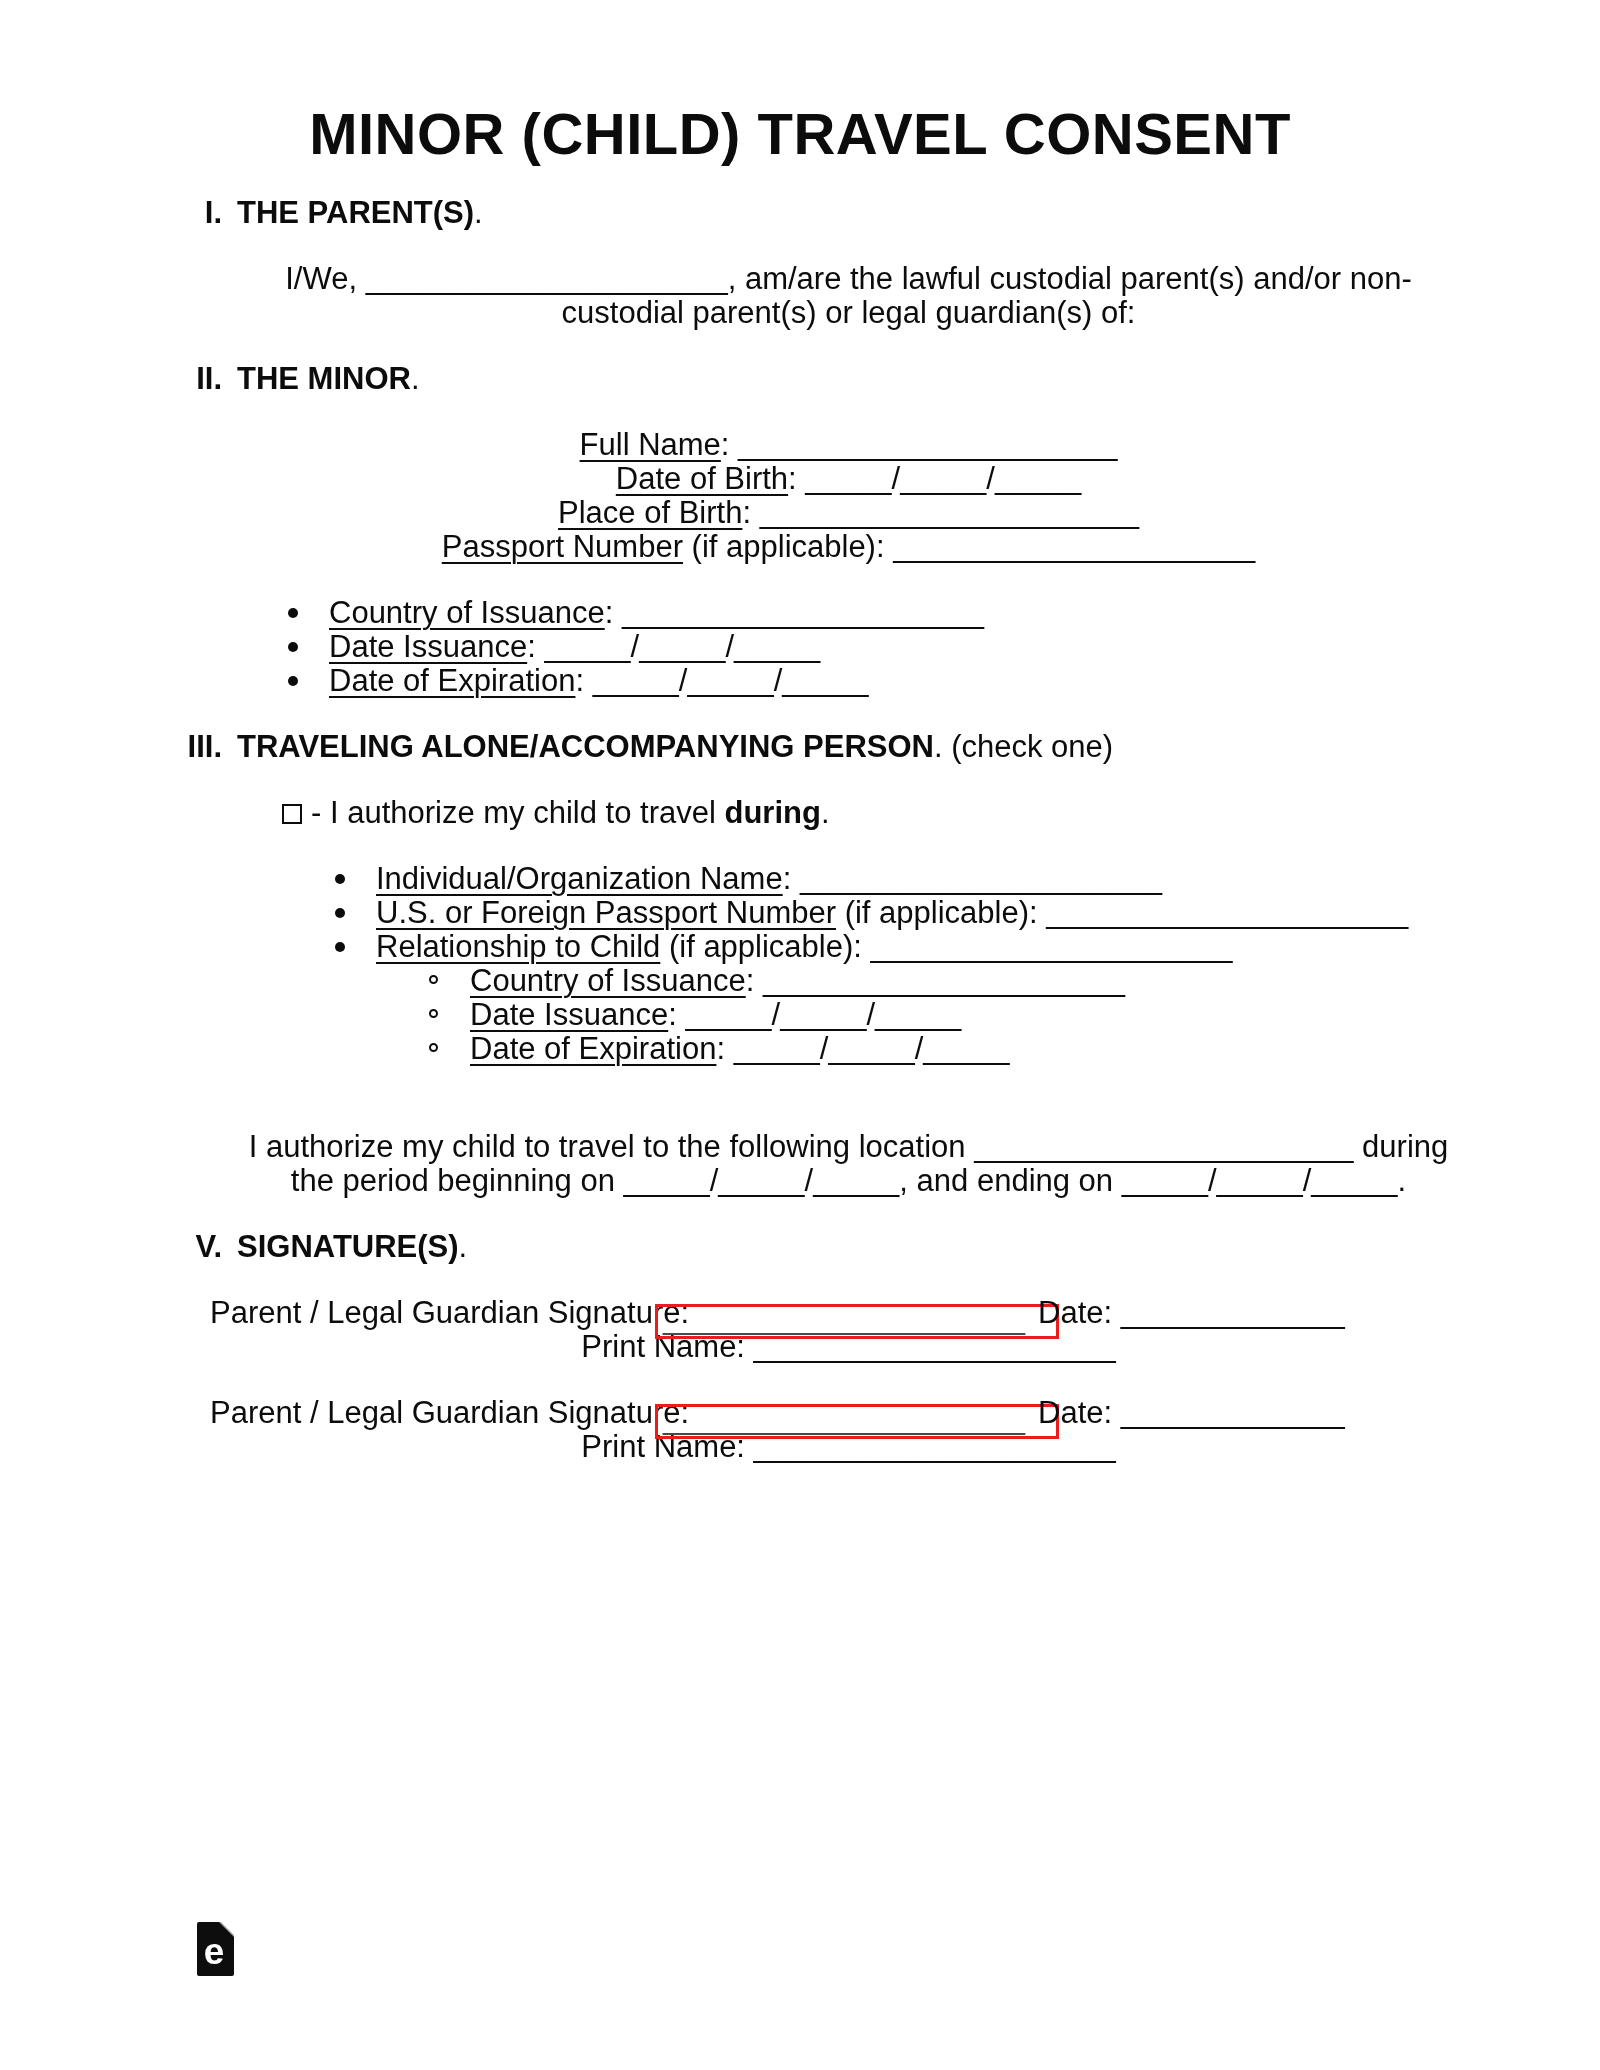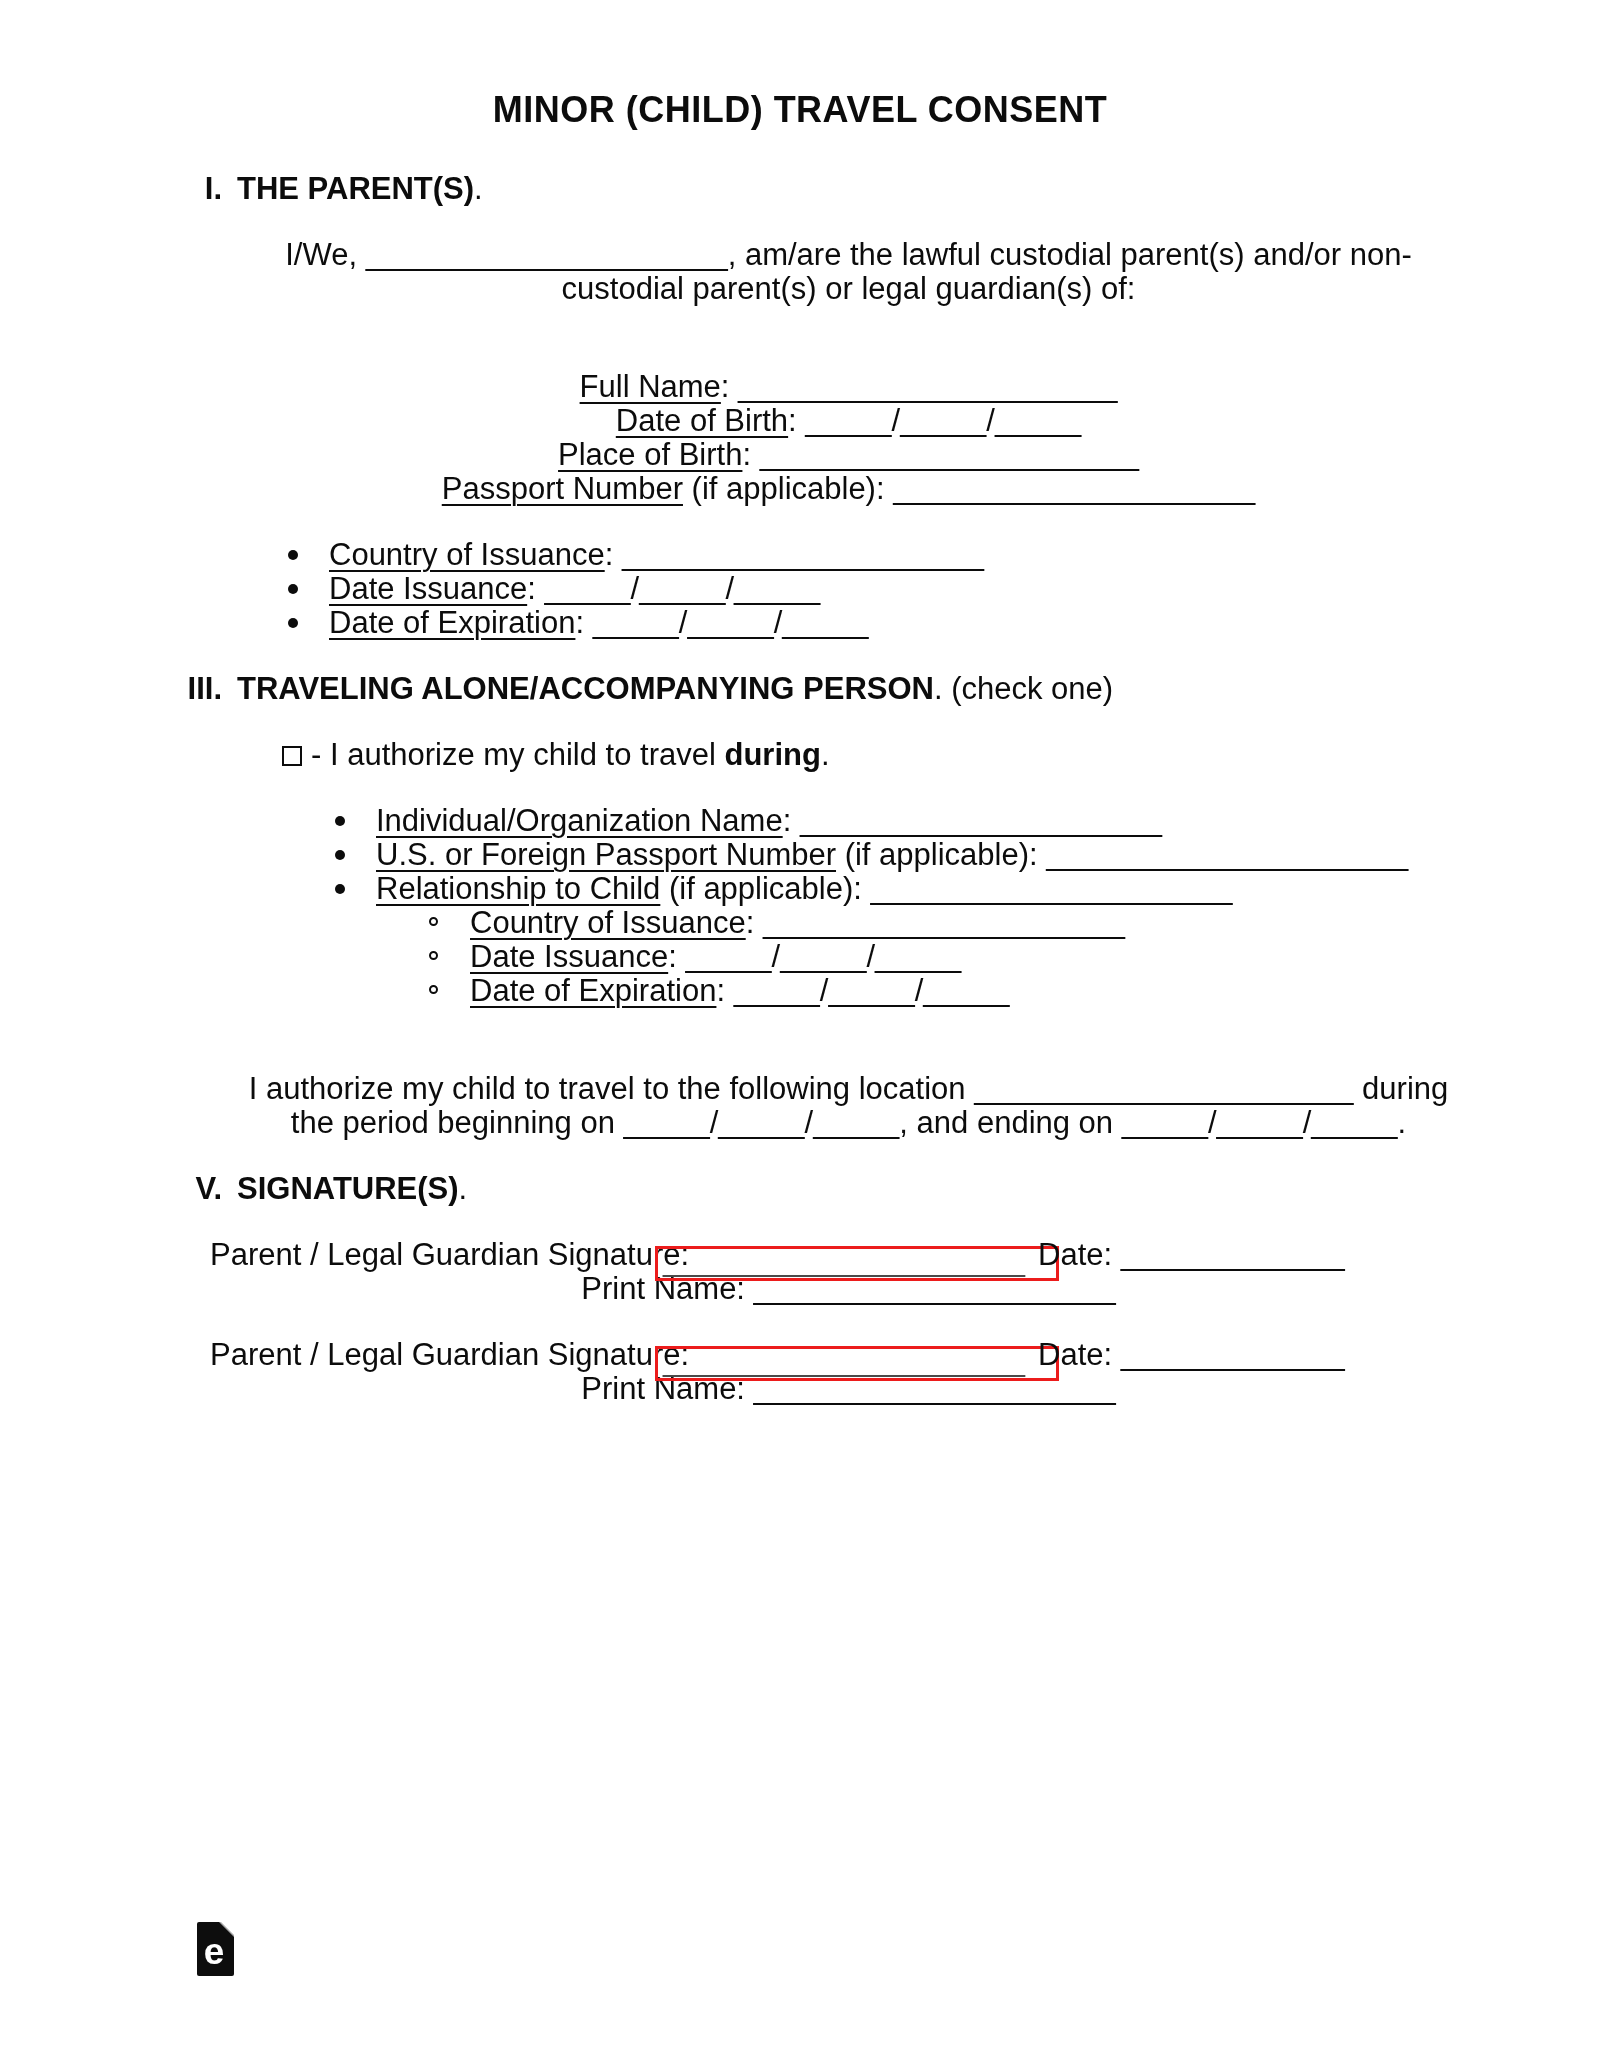--- a/index.html
+++ b/index.html
@@ -8,23 +8,23 @@
     position:relative;
     width:1600px; height:2070px;
     background:#ffffff;
     font-family:"Liberation Sans","DejaVu Sans",sans-serif;
     font-size:31px; line-height:34px; color:#0c0c0c;
     padding:0 140px;
     overflow:hidden;
   }
   .line { white-space:nowrap; }
   .title {
-    margin-top:84px;
+    margin-top:108px;
     text-align:center;
-    font-size:36px; line-height:52px; font-weight:bold;
+    font-size:58px; line-height:52px; font-weight:bold;
     letter-spacing:0.5px;
   }
   .sp  { height:32px; }
   .h   { position:relative; font-weight:bold; white-space:nowrap; }
   .num { position:absolute; left:0; top:0; width:82px; text-align:right; }
   .ht  { margin-left:97px; }
   .reg { font-weight:normal; }
   .ind { margin-left:97px;text-align:center; }
   .u   { text-decoration:underline; text-underline-offset:5px; text-decoration-thickness:2px; }
   .b   { font-weight:bold; }
@@ -98,20 +98,24 @@
     <span class="num">I.</span>
     <span class="ht">THE PARENT(S)</span><span class="reg">.</span>
   </div>
   <div class="sp"></div>
   <div class="ind line">
     <span>I/We, </span><span>_____________________</span><span>, am/are the lawful custodial parent(s) and/or non-</span>
   </div>
   <div class="ind line">custodial parent(s) or legal guardian(s) of:</div>
 
   <div class="sp"></div>
+  <div class="h line">
+    <span class="num">II.</span>
+    <span class="ht">THE MINOR</span><span class="reg">.</span>
+  </div>
   <div class="sp"></div>
   <div class="ind line">
     <span class="u">Full Name</span><span>: </span><span>______________________</span>
   </div>
   <div class="ind line">
     <span class="u">Date of Birth</span><span>: </span><span>_____/_____/_____</span>
   </div>
   <div class="ind line">
     <span class="u">Place of Birth</span><span>: </span><span>______________________</span>
   </div>

